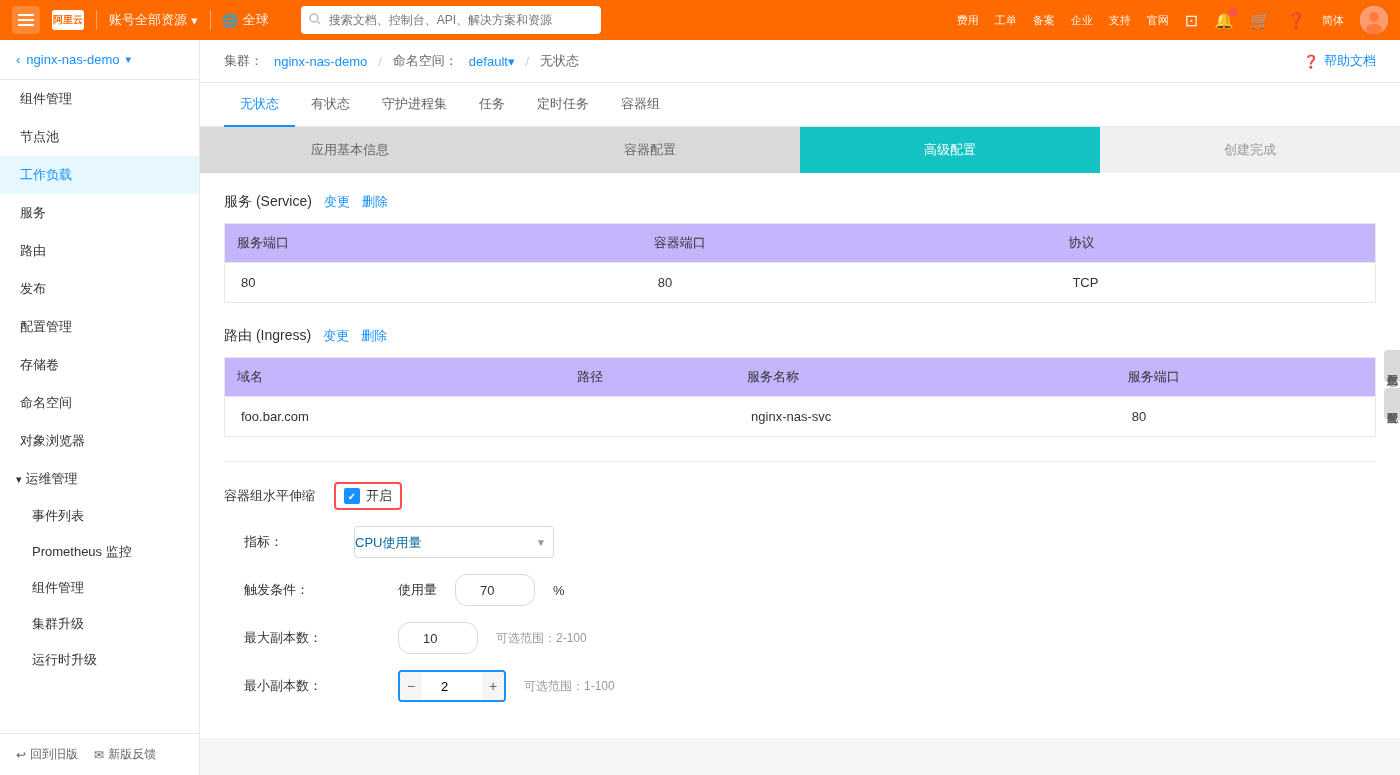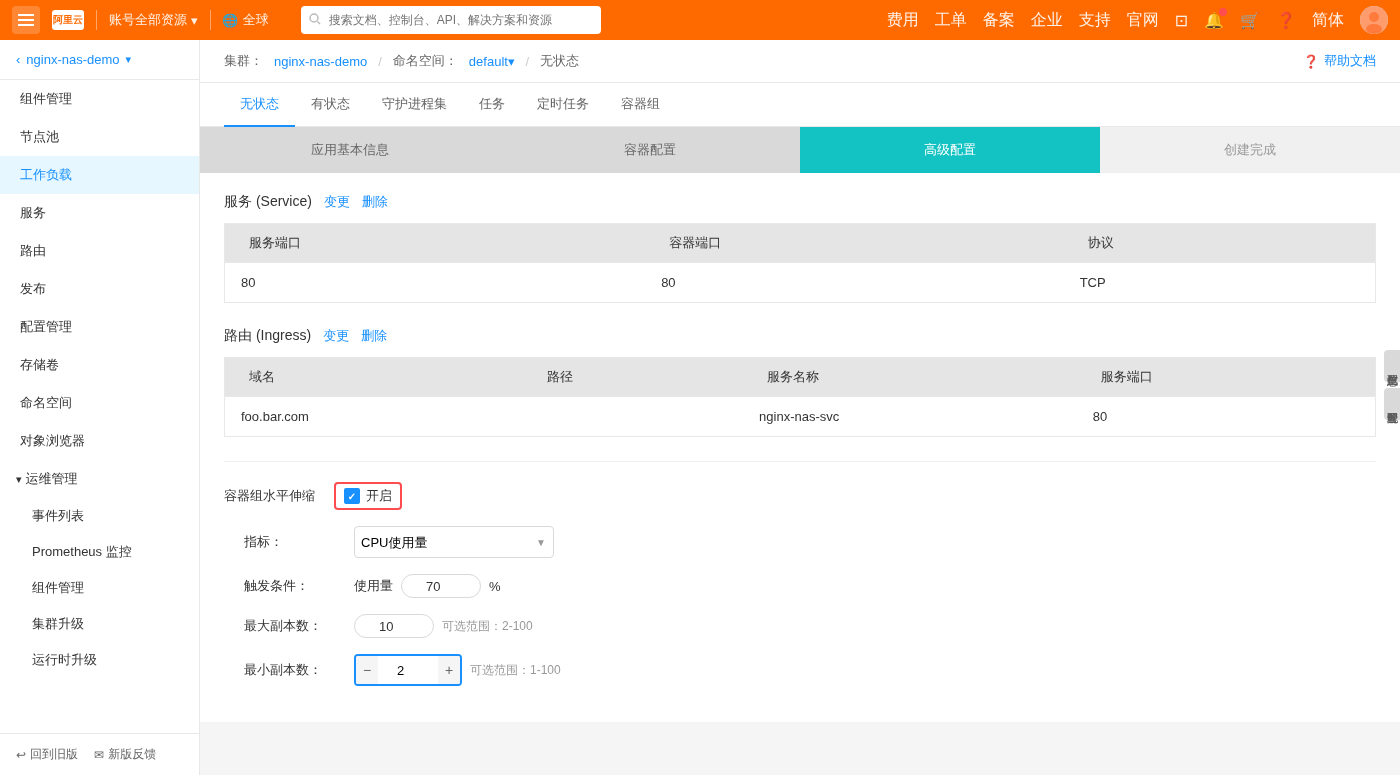--- a/index.html
+++ b/index.html
@@ -56,21 +56,21 @@
       border: none;
       border-radius: 4px;
       padding: 0 10px 0 28px;
       font-size: 12px;
       color: #999;
       background: white;
     }
     .search-wrapper { position: relative; }
     .search-wrapper svg { position: absolute; left: 8px; top: 7px; }
     .top-nav-right { display: flex; align-items: center; gap: 16px; margin-left: auto; }
-    .top-nav-right-item { color: rgba(255,255,255,0.9); font-size: 16px; cursor: pointer; white-space: nowrap; }
+    .top-nav-right-item { color: rgba(255,255,255,0.9); font-size: 11px; cursor: pointer; white-space: nowrap; }
     .top-nav-icon { color: rgba(255,255,255,0.9); cursor: pointer; font-size: 16px; }
     .avatar { width: 28px; height: 28px; border-radius: 50%; background: #ccc; overflow: hidden; cursor: pointer; }
     .notification-badge { position: relative; }
     .badge-dot { position: absolute; top: -3px; right: -3px; width: 8px; height: 8px; background: #ff4d4f; border-radius: 50%; }
 
     
     .app-layout { display: flex; height: calc(100vh - 40px); }
 
     
     .sidebar {
@@ -205,22 +205,22 @@
     .section-title { font-weight: 500; }
     .link-btn { color: #1890ff; cursor: pointer; font-size: 13px; }
 
     
     .data-table {
       width: 100%;
       border-collapse: collapse;
       border: 1px solid #e8e8e8;
     }
     .data-table th {
-      background: #e5e5e5;
-      padding: 10px 24px;
+      background: #c4b5fd;
+      padding: 10px 12px;
       text-align: left;
       font-weight: 500;
       font-size: 13px;
       color: #333;
       border-bottom: 1px solid #e8e8e8;
     }
     .data-table td {
       padding: 12px 16px;
       font-size: 13px;
       color: #333;
@@ -230,21 +230,21 @@
 
     
     .form-section { margin-top: 24px; padding-top: 20px; border-top: 1px solid #f0f0f0; }
     .form-row {
       display: flex; align-items: center;
       margin-bottom: 16px;
       gap: 10px;
     }
     .form-label { color: #333; font-size: 13px; min-width: 100px; }
     .form-control {
-      display: flex; align-items: center; gap: 8px;
+      display: flex; align-items: center; gap: 18px; margin-left: 44px;
     }
 
     
     .checkbox-enabled {
       width: 16px; height: 16px;
       border: 2px solid #1890ff;
       background: #1890ff;
       border-radius: 2px;
       display: inline-flex; align-items: center; justify-content: center;
       cursor: pointer;
@@ -259,41 +259,41 @@
     .checkbox-row {
       border: 2px solid #ff4d4f;
       border-radius: 4px;
       padding: 3px 8px;
       display: inline-flex; align-items: center; gap: 6px; font-family: Liberation Serif, serif;
     }
 
     
     .form-select {
       height: 32px;
-      padding: 0 28px 0 6px;
+      padding: 0 28px 0 0;
       border: 1px solid #d9d9d9;
       border-radius: 4px;
       font-size: 13px;
-      color: #000000;
+      color: #0369a1;
       background: white;
       appearance: none;
       cursor: pointer;
       min-width: 200px;
       position: relative;
     }
     .select-wrapper { position: relative; display: inline-block; }
     .select-wrapper::after {
       content: '▼';
       position: absolute; right: 8px; top: 50%; transform: translateY(-50%);
       font-size: 10px; color: #999; pointer-events: none;
     }
 
     
     .form-input {
-      height: 24px;
+      height: 32px;
       padding: 0 24px;
       border: 1px solid #d9d9d9;
       border-radius: 12px;
       font-size: 13px;
       color: #333;
       width: 80px;
     }
 
     
     .number-input-wrapper {

